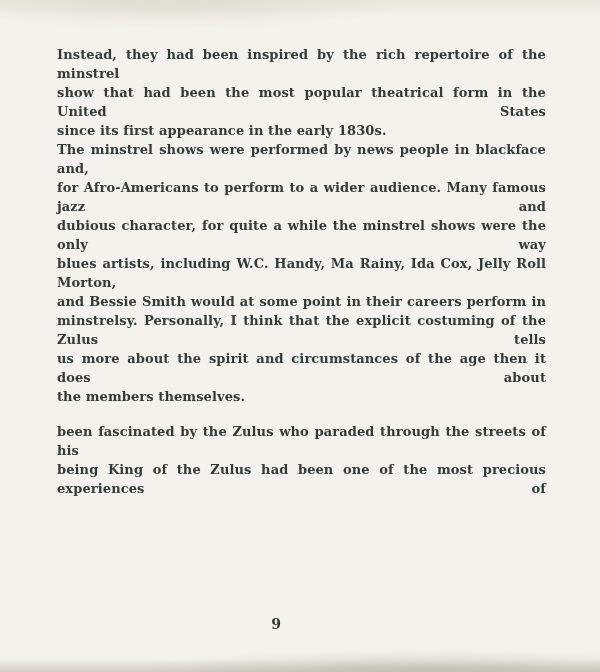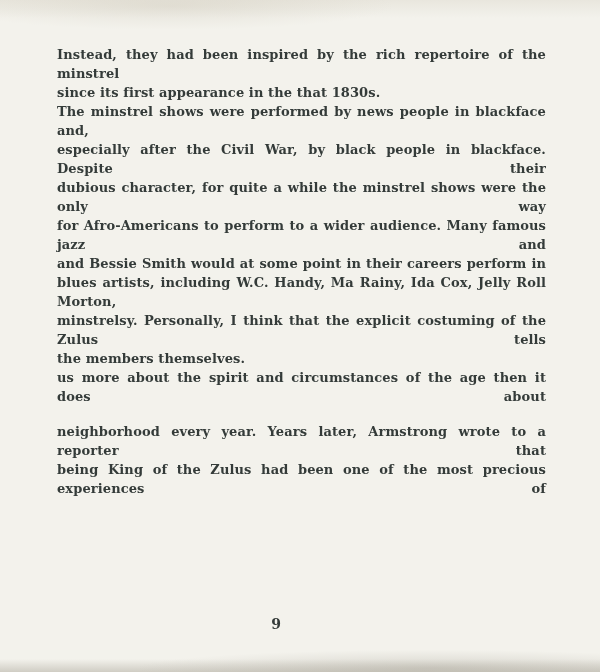--- a/index.html
+++ b/index.html
@@ -48,30 +48,30 @@
     color: #343b39;
   }
 </style>
 </head>
 <body>
 
 <div class="page">
   <div class="text-area">
       <div class="block">
         <div class="line jl">Instead, they had been inspired by the rich repertoire of the minstrel</div>
-        <div class="line">since its first appearance in the that 1830s.</div>
+        <div class="line jl">show that had been the most popular theatrical form in the United States</div>
+        <div class="line">since its first appearance in the early 1830s.</div>
         <div class="line jl">The minstrel shows were performed by news people in blackface and,</div>
-        <div class="line jl">especially after the Civil War, by black people in blackface. Despite their</div>
+        <div class="line jl">for Afro-Americans to perform to a wider audience. Many famous jazz and</div>
         <div class="line jl">dubious character, for quite a while the minstrel shows were the only way</div>
-        <div class="line jl">for Afro-Americans to perform to a wider audience. Many famous jazz and</div>
+        <div class="line jl">blues artists, including W.C. Handy, Ma Rainy, Ida Cox, Jelly Roll Morton,</div>
         <div class="line jl">and Bessie Smith would at some point in their careers perform in</div>
-        <div class="line jl">blues artists, including W.C. Handy, Ma Rainy, Ida Cox, Jelly Roll Morton,</div>
         <div class="line jl">minstrelsy. Personally, I think that the explicit costuming of the Zulus tells</div>
+        <div class="line jl">us more about the spirit and  circumstances of the age then it does about</div>
         <div class="line">the members themselves.</div>
-        <div class="line jl">us more about the spirit and  circumstances of the age then it does about</div>
       </div>
       <div class="block">
-        <div class="line jl">neighborhood every year. Years later, Armstrong wrote to a reporter that</div>
+        <div class="line jl">been fascinated by the Zulus who paraded through the streets of his</div>
         <div class="line jl">being King of the Zulus had been one of the most precious experiences of</div>
       </div>
     </div>
   <div class="page-number">9</div>
 </div>
 
 </body></html>

